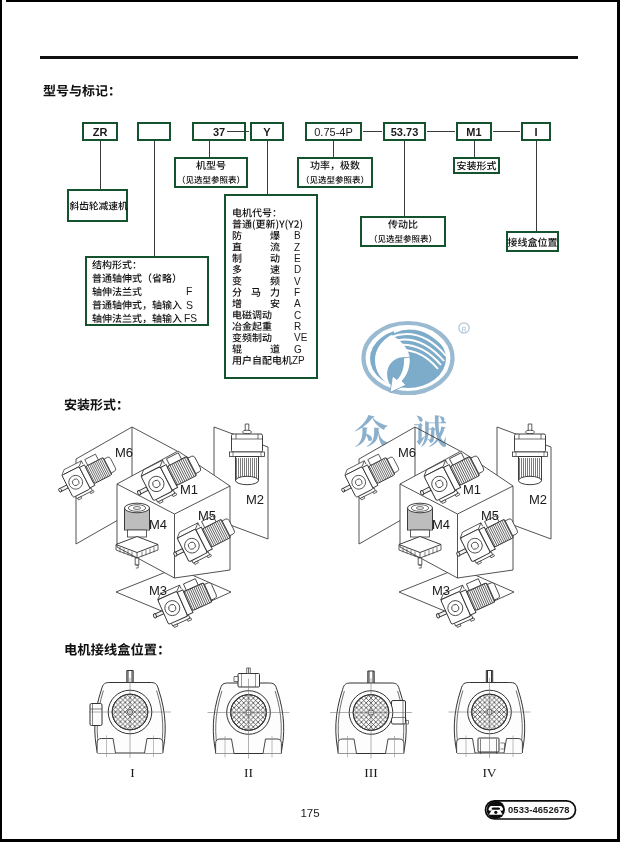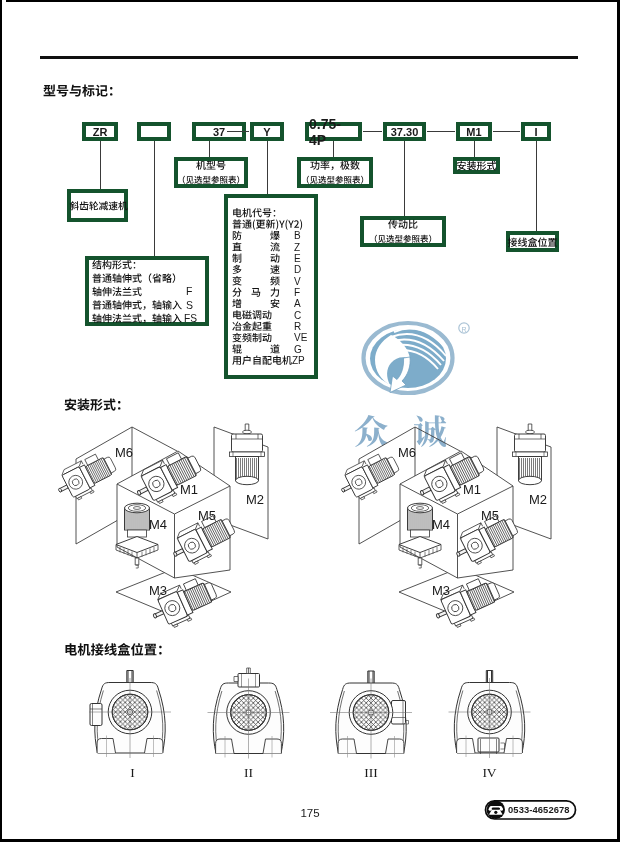--- a/index.html
+++ b/index.html
@@ -1,33 +1,33 @@
 <!DOCTYPE html>
-<html><head><meta charset="utf-8"><style>html,body{margin:0;padding:0}#page{position:relative;width:620px;height:842px;background:#fff;overflow:hidden;font-family:"Liberation Sans",sans-serif}.abs{position:absolute}.box{position:absolute;border:4px solid #14532d;background:#fff;display:flex;align-items:center;justify-content:center;box-sizing:border-box}</style></head><body>
+<html><head><meta charset="utf-8"><style>html,body{margin:0;padding:0}#page{position:relative;width:620px;height:842px;background:#fff;overflow:hidden;font-family:"Liberation Sans",sans-serif}.abs{position:absolute}.box{position:absolute;border:2px solid #14532d;background:#fff;display:flex;align-items:center;justify-content:center;box-sizing:border-box}</style></head><body>
 <div id="page">
     <div class="abs" style="left:6px;top:0px;width:614px;height:2.4px;background:#000"></div>
     <div class="abs" style="left:0px;top:838.5px;width:620px;height:3.5px;background:#000"></div>
     <div class="abs" style="left:0px;top:0px;width:1.5px;height:841px;background:#000"></div>
     <div class="abs" style="left:616.5px;top:0px;width:3.5px;height:842px;background:#000"></div>
     <div class="abs" style="left:40px;top:56px;width:538px;height:2.6px;background:#101010"></div>
     <div class="box" style="left:82px;top:122px;width:36px;height:19px;">
       <span style="font-size:11px;font-weight:bold;color:#1a1a1a">ZR</span>
     </div>
     <div class="box" style="left:137px;top:122px;width:34px;height:19px;"></div>
     <div class="box" style="left:192px;top:122px;width:54px;height:19px;">
       <span style="font-size:11px;font-weight:bold;color:#1a1a1a">37</span>
     </div>
     <div class="box" style="left:250px;top:122px;width:34px;height:19px;">
       <span style="font-size:11px;font-weight:bold;color:#1a1a1a">Y</span>
     </div>
     <div class="box" style="left:305px;top:122px;width:57px;height:19px;">
-      <span style="font-size:14px;font-weight:bold;color:#1a1a1a">0.75-4P</span>
+      <span style="font-size:11px;font-weight:normal;color:#1a1a1a">0.75-4P</span>
     </div>
     <div class="box" style="left:383px;top:122px;width:43px;height:19px;">
-      <span style="font-size:11px;font-weight:bold;color:#1a1a1a">37.30</span>
+      <span style="font-size:11px;font-weight:bold;color:#1a1a1a">53.73</span>
     </div>
     <div class="box" style="left:456px;top:122px;width:36px;height:19px;">
       <span style="font-size:11px;font-weight:bold;color:#1a1a1a">M1</span>
     </div>
     <div class="box" style="left:521px;top:122px;width:30px;height:19px;">
       <span style="font-size:11px;font-weight:bold;color:#1a1a1a">I</span>
     </div>
     <div class="abs" style="left:227px;top:131px;width:22px;height:1px;background:#3a3a3a"></div>
     <div class="abs" style="left:363px;top:131px;width:19px;height:1px;background:#3a3a3a"></div>
     <div class="abs" style="left:427px;top:131px;width:28px;height:1px;background:#3a3a3a"></div>

